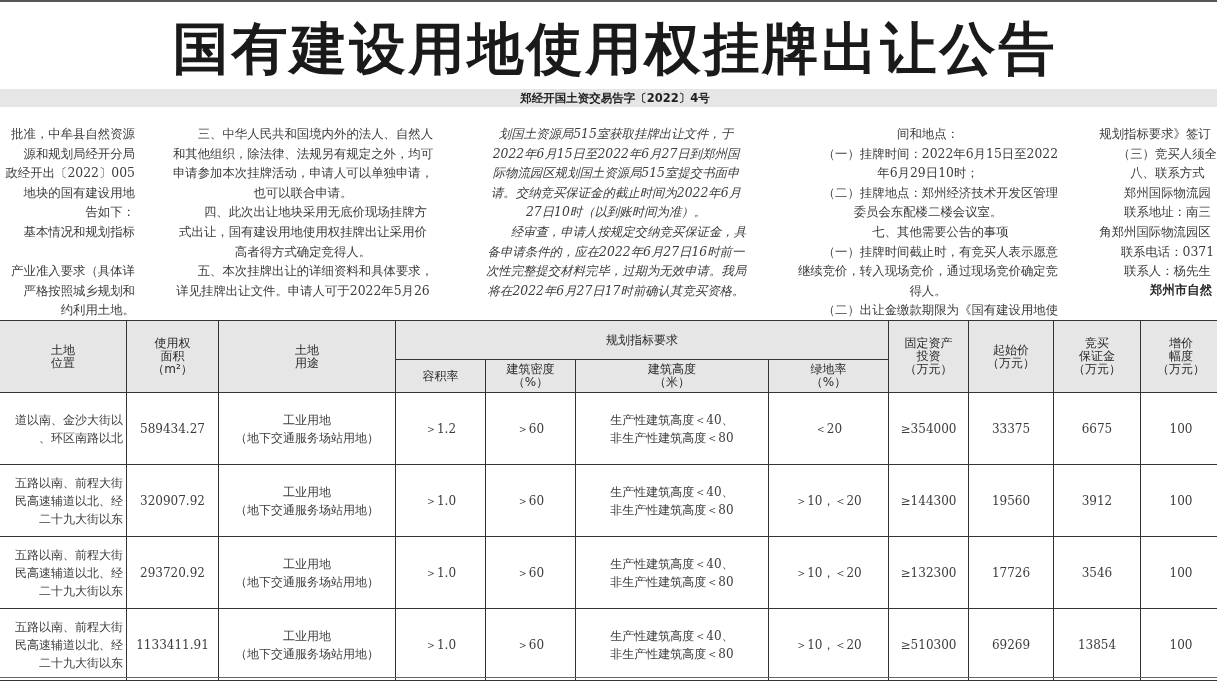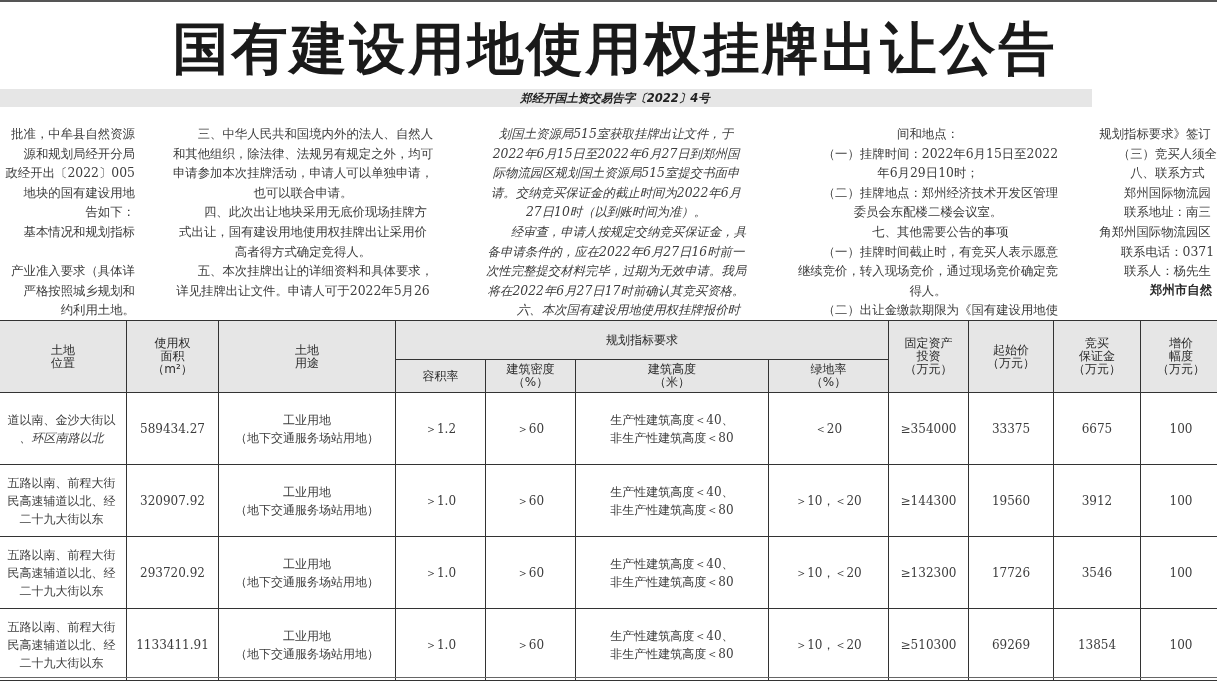--- a/index.html
+++ b/index.html
@@ -8,23 +8,22 @@
     background: #ffffff; color: #3a3a3a;
     font-family: "DejaVu Serif", serif;
   }
   .top-rule { position: absolute; left: 0; top: 0; width: 1217px; height: 2px; background: #555; }
   .title {
     position: absolute; left: 0; top: 14px; width: 1230px; text-align: center;
     font-family: "DejaVu Sans", sans-serif; font-weight: bold;
     font-size: 56px; letter-spacing: 3px; color: #1a1a1a; line-height: 70px;
   }
   .band {
-    position: absolute; left: 0; top: 89px; width: 1092px; height: 18px;
+    position: absolute; left: 0; top: 89px; width: 1217px; height: 18px;
     background: #e6e6e6;
-    font-style: italic;
   }
   .band .doc-no {
     position: absolute; left: 0; width: 1230px; top: 0; text-align: center;
     font-family: "DejaVu Sans", sans-serif; font-weight: bold; font-size: 11.5px;
     line-height: 18px; color: #222;
   }
   .col {
     position: absolute; top: 124px; font-size: 12.4px; line-height: 19.6px;
     color: #3c3c3c; white-space: nowrap; overflow: hidden;
   }
@@ -48,21 +47,21 @@
     border: 1px solid #333; text-align: center; vertical-align: middle; padding: 0;
     overflow: hidden; white-space: nowrap;
   }
   table.land thead th {
     background: #e6e6e6; font-family: "DejaVu Sans", sans-serif; font-weight: normal;
     font-size: 12px; line-height: 13px; color: #2a2a2a;
   }
   table.land thead tr.h1 th { height: 38px; }
   table.land thead tr.h2 th { height: 32px; margin-top: 12px; }
   table.land tbody td { height: 71px; line-height: 18px; }
-  table.land tbody td.loc { text-align: center; padding-right: 3px; direction: rtl; }
+  table.land tbody td.loc { text-align: right; padding-right: 3px; direction: rtl; }
   table.land tbody td.loc span { direction: ltr; unicode-bidi: embed; display: block; }
   .bottom-rule { position: absolute; left: 0; top: 677px; width: 1217px; height: 1px; background: #666; }
 </style>
 </head>
 <body>
 
 <div class="top-rule"></div>
 <div class="title">国有建设用地使用权挂牌出让公告</div>
 <div class="band">
   <div class="doc-no">郑经开国土资交易告字〔2022〕4号</div>
@@ -94,21 +93,20 @@
 <div class="col" id="c3">
     <p>划国土资源局515室获取挂牌出让文件，于</p>
     <p>2022年6月15日至2022年6月27日到郑州国</p>
     <p>际物流园区规划国土资源局515室提交书面申</p>
     <p>请。交纳竞买保证金的截止时间为2022年6月</p>
     <p>27日10时（以到账时间为准）。</p>
     <p class="ind">经审查，申请人按规定交纳竞买保证金，具</p>
     <p>备申请条件的，应在2022年6月27日16时前一</p>
     <p>次性完整提交材料完毕，过期为无效申请。我局</p>
     <p>将在2022年6月27日17时前确认其竞买资格。</p>
-    <p class="ind">六、本次国有建设用地使用权挂牌报价时</p>
   </div>
 <div class="col" id="c4">
     <p>间和地点：</p>
     <p class="ind">（一）挂牌时间：2022年6月15日至2022</p>
     <p>年6月29日10时；</p>
     <p class="ind">（二）挂牌地点：郑州经济技术开发区管理</p>
     <p>委员会东配楼二楼会议室。</p>
     <p class="ind">七、其他需要公告的事项</p>
     <p class="ind">（一）挂牌时间截止时，有竞买人表示愿意</p>
     <p>继续竞价，转入现场竞价，通过现场竞价确定竞</p>
@@ -192,21 +190,21 @@
       <th>
           <div>绿地率</div>
           <div>（%）</div>
         </th>
     </tr>
   </thead>
   <tbody id="tbody">
       <tr>
         <td class="loc">
           <span style="display: block;">道以南、金沙大街以</span>
-          <span style="display: block; font-style: italic;">、环区南路以北</span>
+          <span style="display: block;">、环区南路以北</span>
         </td>
         <td>589434.27</td>
         <td>
           <span style="display: block;">工业用地</span>
           <span style="display: block;">（地下交通服务场站用地）</span>
         </td>
         <td>＞1.2</td>
         <td>＞60</td>
         <td>
           <span style="display: block;">生产性建筑高度＜40、</span>

